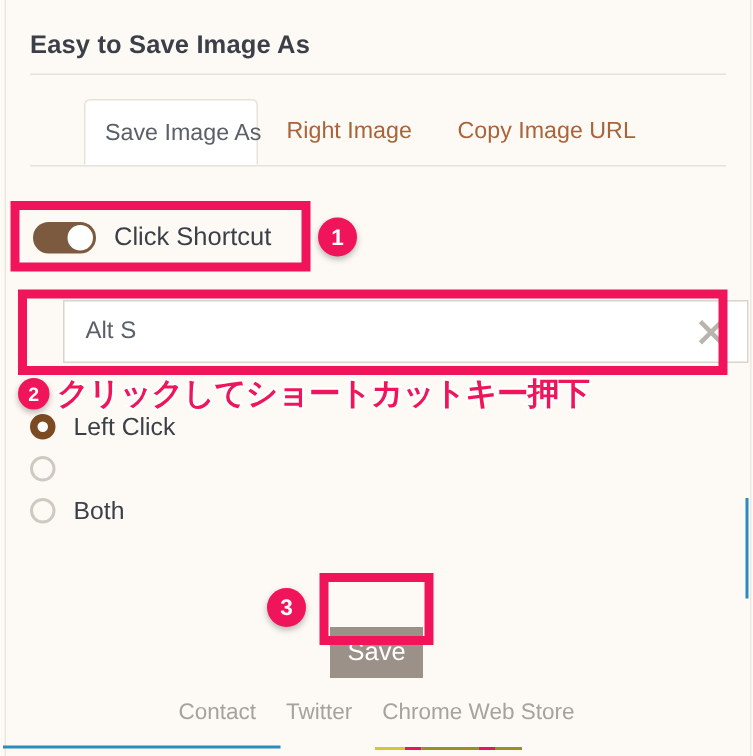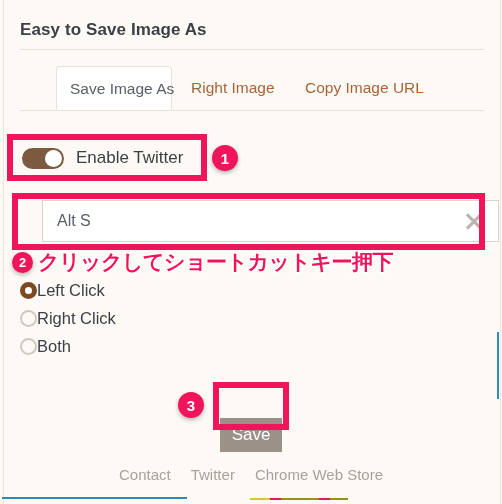--- a/index.html
+++ b/index.html
@@ -177,22 +177,23 @@
 
   
   .radio-group {
     position: absolute;
     left: 20px;
     top: 276px;
     width: 240px;
   }
   .radio-row {
     display: flex;
-    align-items: center;
+    align-items: flex-start;
     height: 28px;
+    gap: 12px;
     cursor: pointer;
   }
   .radio {
     width: 17px;
     height: 17px;
     border-radius: 50%;
     border: 2px solid #cfc9c1;
     background: #fdfaf5;
     box-sizing: border-box;
     flex: none;
@@ -330,36 +331,35 @@
   <div class="tabs">
     <div class="tab active" id="tab-0">Save Image As</div>
     <div class="tab" id="tab-1">Right Image</div>
     <div class="tab" id="tab-2">Copy Image URL</div>
   </div>
 
   <div class="toggle-row">
     <div class="switch">
       <div class="knob"></div>
     </div>
-    <div class="toggle-label">Enable Twitter</div>
+    <div class="toggle-label">Click Shortcut</div>
   </div>
 
   <div class="shortcut-field">
     <div class="shortcut-value">Alt S</div>
     <div class="clear-x"></div>
   </div>
 
   <div class="radio-group">
     <div class="radio-row">
       <div class="radio checked"></div>
       <div class="radio-label">Left Click</div>
     </div>
     <div class="radio-row">
       <div class="radio"></div>
-      <div class="radio-label">Right Click</div>
     </div>
     <div class="radio-row">
       <div class="radio"></div>
       <div class="radio-label">Both</div>
     </div>
   </div>
 
   <button class="save-btn">Save</button>
 
   <div class="footer">

